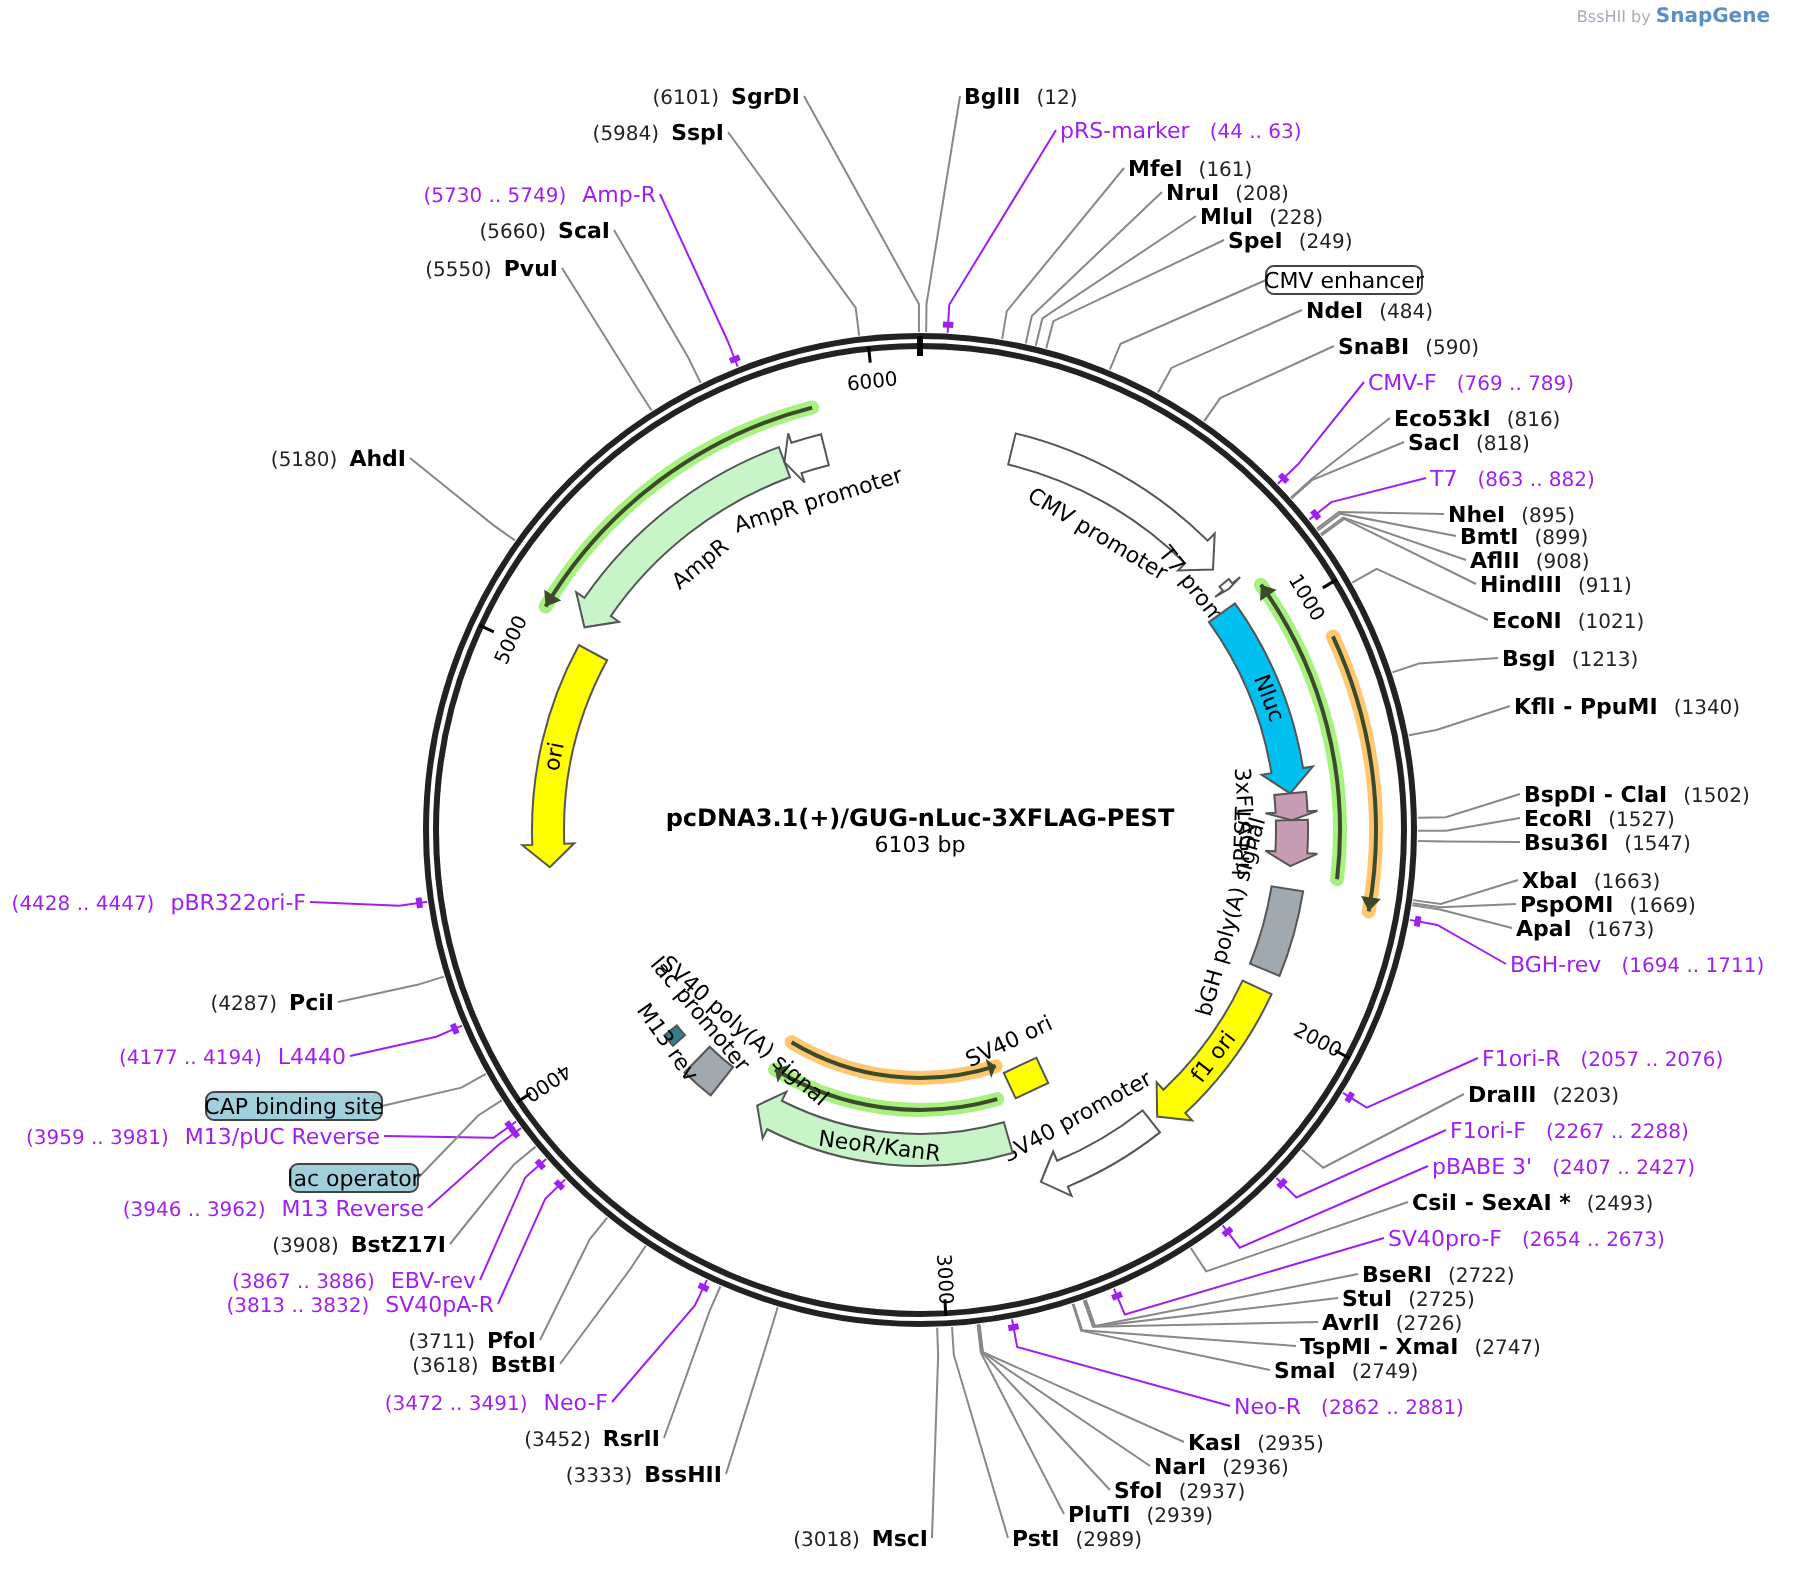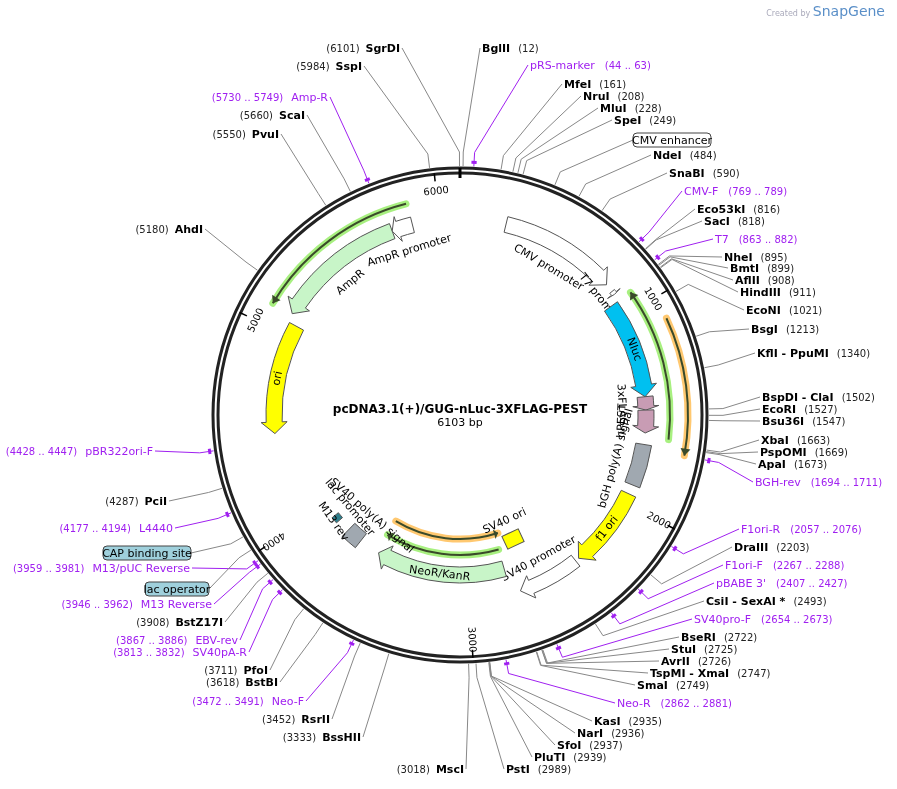--- a/index.html
+++ b/index.html
@@ -8,27 +8,27 @@
   #map { position: absolute; left: 0; top: 0; }
   .site-name { font-weight: bold; font-size: 11px; fill: #000; }
   .site-pos { font-size: 10px; fill: #222; }
   .primer-name { font-size: 11px; fill: #a020f0; }
   .primer-pos { font-size: 10px; fill: #a020f0; }
   .feat-label { font-size: 11px; fill: #000; }
   .title { font-weight: bold; font-size: 12px; fill: #000; }
   .subtitle { font-size: 11px; fill: #000; }
   .tick-label { font-size: 10px; fill: #000; }
   .credit { position: absolute; right: 12px; top: 3px; font-size: 8px; color: #aab; }
-  .credit b { color: #5a8fc8; font-weight: normal; font-size: 14px; }
+  .credit b { color: #5a8fc8; font-weight: bold; font-size: 10px; }
 </style>
 </head>
 <body>
 
 <div class="credit">
-  <span>Created by</span>
+  <span>BssHII by</span>
   <b>SnapGene</b>
 </div>
 
 <svg id="map" width="897" height="789" viewBox="0 0 897 789">
   <g id="leaders">
       <polyline points="459.48729738293224,166.0005278398638 459.4584707297638,152.00055751760715 402,48" fill="none" stroke="#888888" stroke-width="1"></polyline>
       <polyline points="463.0761396236394,166.01900200012076 463.24909526512914,152.02007038566973 480,48" fill="none" stroke="#888888" stroke-width="1"></polyline>
       <polyline points="429.5704284691244,167.86634956678333 427.85952886497876,153.9712848837912 364,66" fill="none" stroke="#888888" stroke-width="1"></polyline>
       <polyline points="501.08386085182866,169.41271128678588 503.39379680333707,155.6045906362437 562,84" fill="none" stroke="#888888" stroke-width="1"></polyline>
       <polyline points="512.9145244482175,171.68733468555527 515.8896382726152,158.00710450723307 581,96" fill="none" stroke="#888888" stroke-width="1"></polyline>

